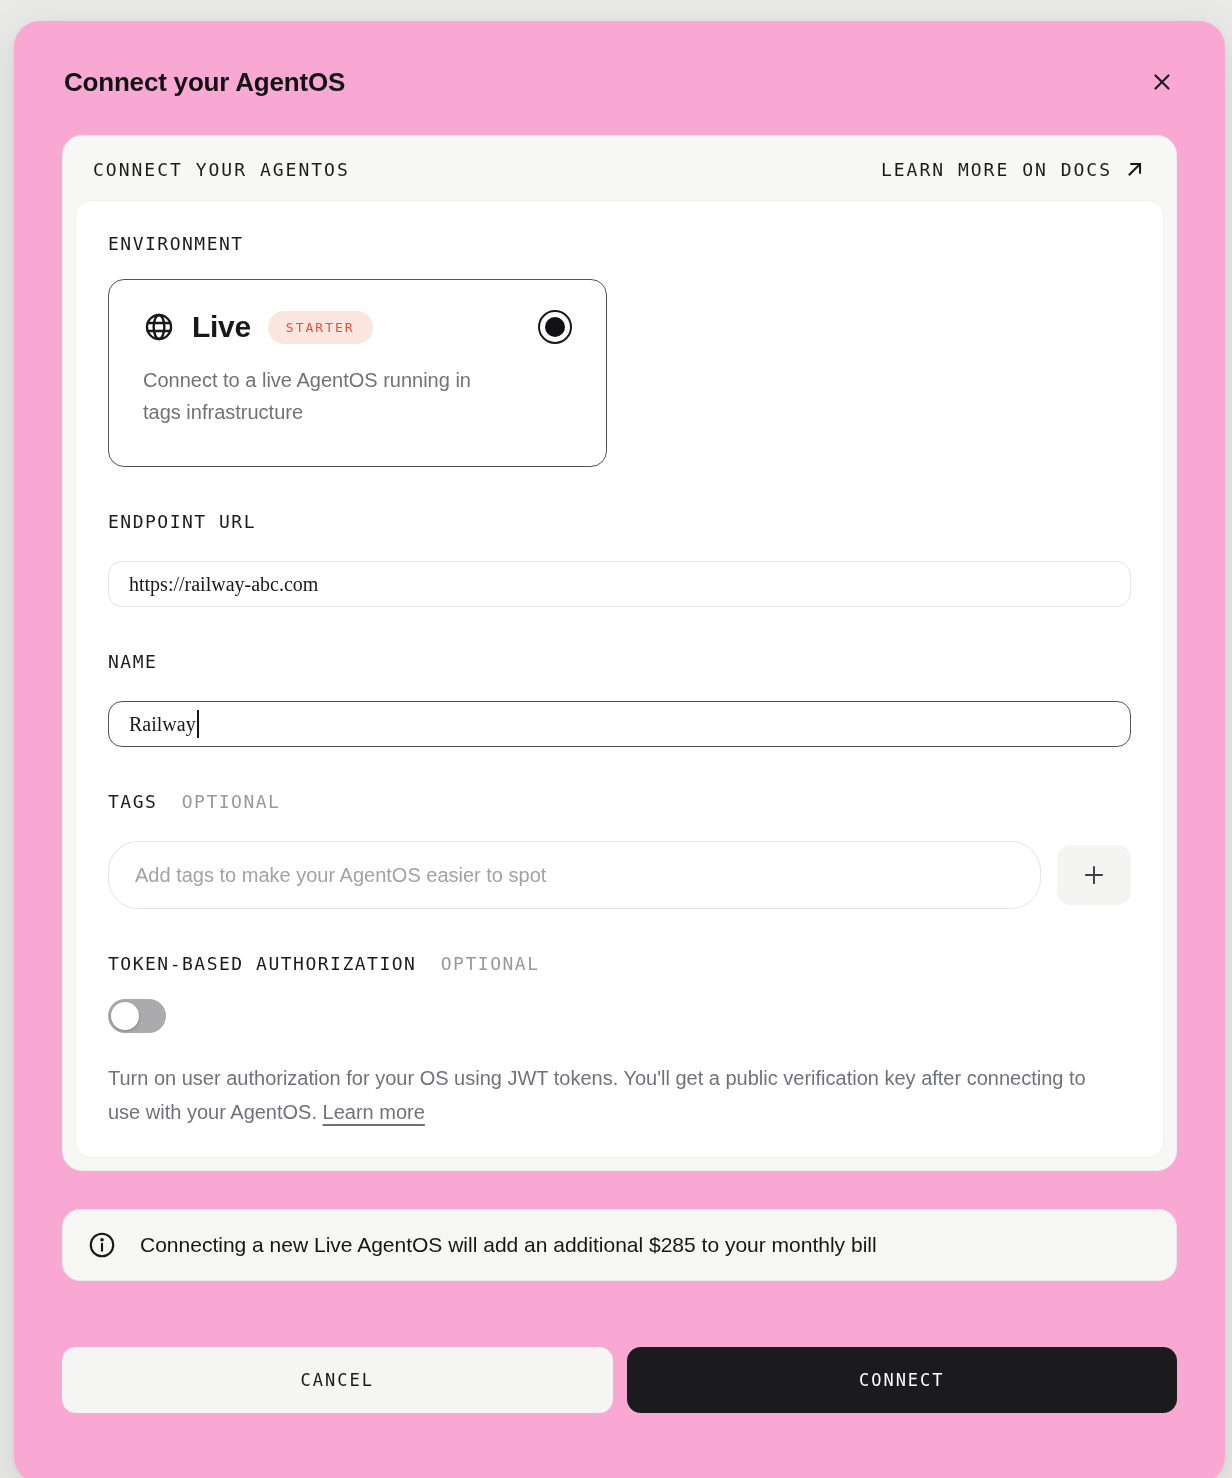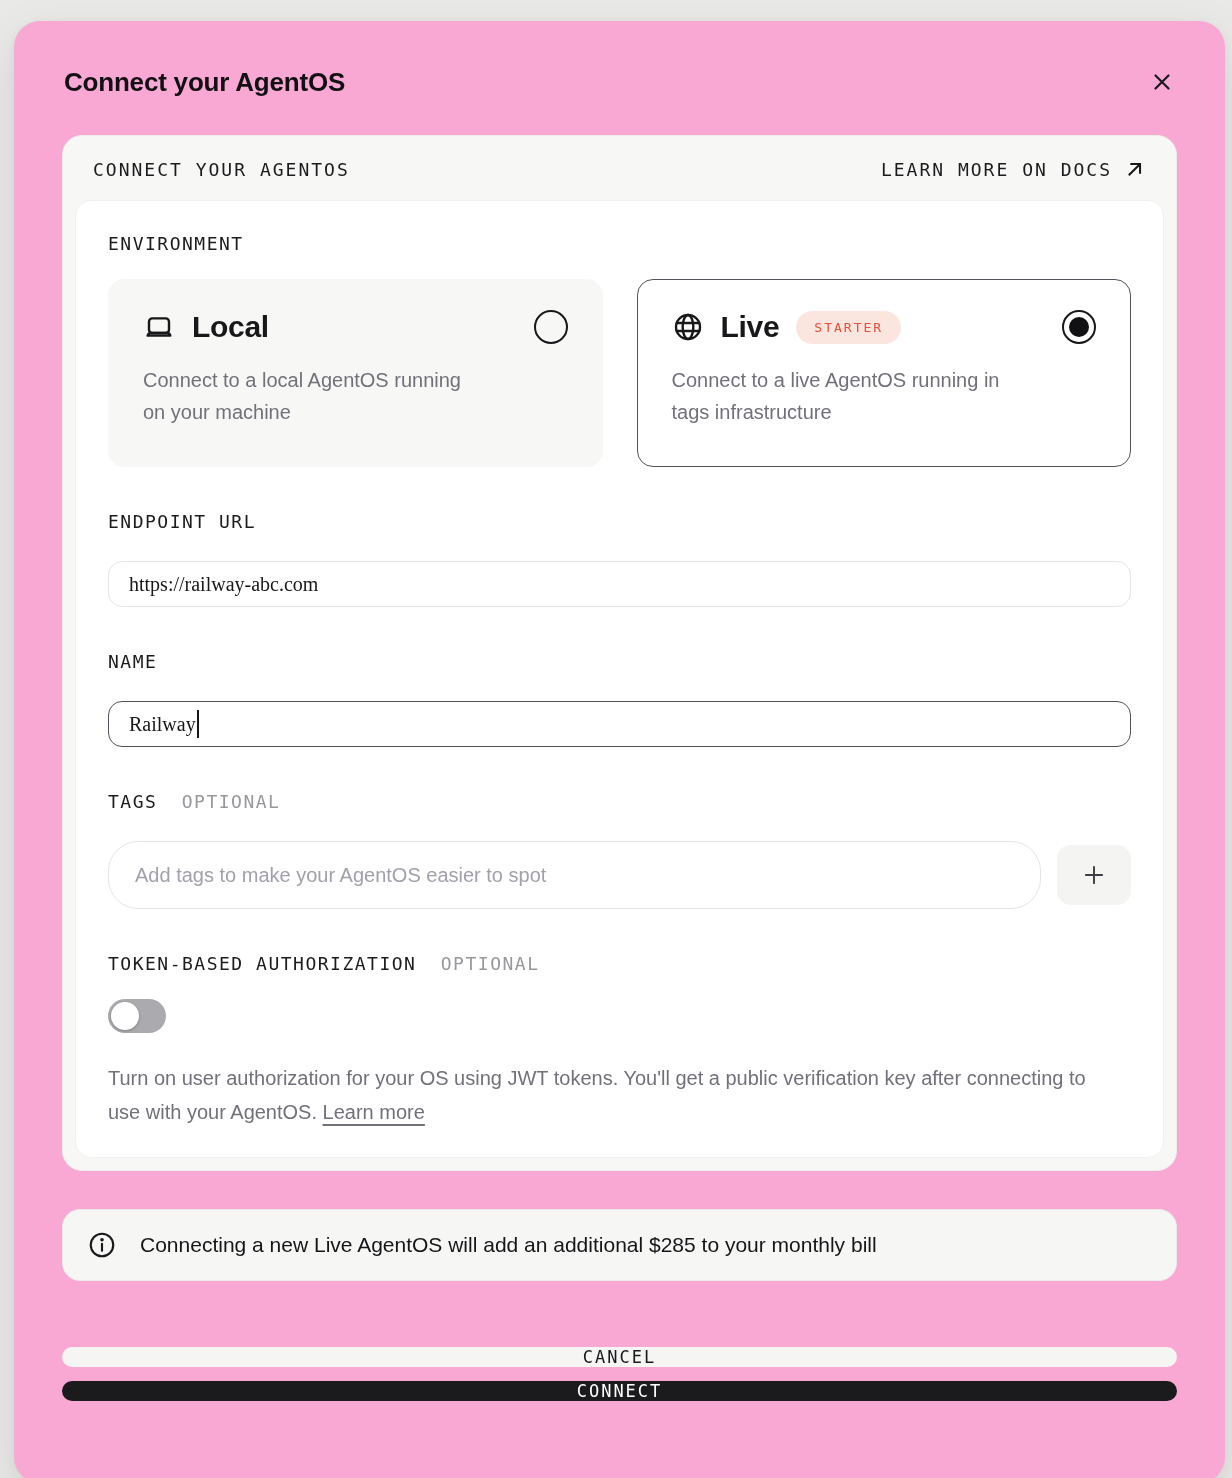--- a/index.html
+++ b/index.html
@@ -137,21 +137,21 @@
 
   .banner {
     margin: 38px 48px 0;
     height: 72px;
     background: #f6f6f5; border: 1px solid #eaeae9; border-radius: 18px;
     display: flex; align-items: center; gap: 23px;
     padding: 0 24px;
     font-size: 21px; color: #161619;
   }
 
-  .footer { display: flex; gap: 14px; margin: 66px 48px 0; flex-direction: column; }
+  .footer { display: flex; gap: 14px; margin: 66px 48px 0; }
   .btn {
     flex: 1; height: 66px; border: none; border-radius: 14px;
     font-family: "DejaVu Sans Mono", monospace;
     font-size: 17px; letter-spacing: 2px; cursor: pointer;
   }
   .btn.cancel { background: #f5f5f4; color: #18181b; }
   .btn.connect { background: #1b1b1d; color: #ffffff; }
 
   svg { display: block; }
 </style>
@@ -183,33 +183,20 @@
         </span>
       </a>
     </div>
 
     <div class="panel">
 
       <div class="field-label mono">ENVIRONMENT</div>
 
       <div class="env-grid">
 
-        <div class="env-card env-local">
-          <div class="env-row">
-            <span class="env-icon">
-              <svg width="32" height="32" viewBox="0 0 24 24" fill="none" stroke="#18181b" stroke-width="1.8" stroke-linecap="round" stroke-linejoin="round">
-                <rect x="4.5" y="5.5" width="15" height="11" rx="2.5"></rect>
-                <path d="M3.5 18.5 C3.8 17.4 4.6 16.5 5.5 16.5 H18.5 C19.4 16.5 20.2 17.4 20.5 18.5 Z"></path>
-              </svg>
-            </span>
-            <span class="env-title">Local</span>
-            <span class="radio"></span>
-          </div>
-          <p class="env-desc">Connect to a local AgentOS running on your machine</p>
-        </div>
 
         <div class="env-card env-live">
           <div class="env-row">
             <span class="env-icon">
               <svg width="32" height="32" viewBox="0 0 24 24" fill="none" stroke="#18181b" stroke-width="1.8" stroke-linecap="round">
                 <circle cx="12" cy="12" r="9"></circle>
                 <ellipse cx="12" cy="12" rx="4" ry="9"></ellipse>
                 <path d="M3.6 9 H20.4 M3.6 15 H20.4"></path>
               </svg>
             </span>

